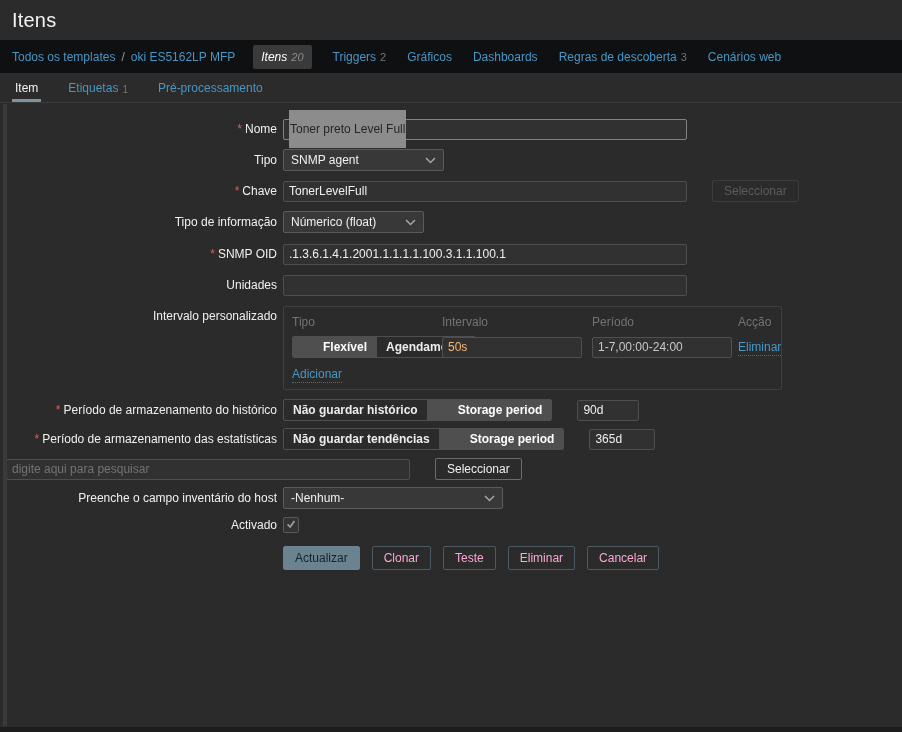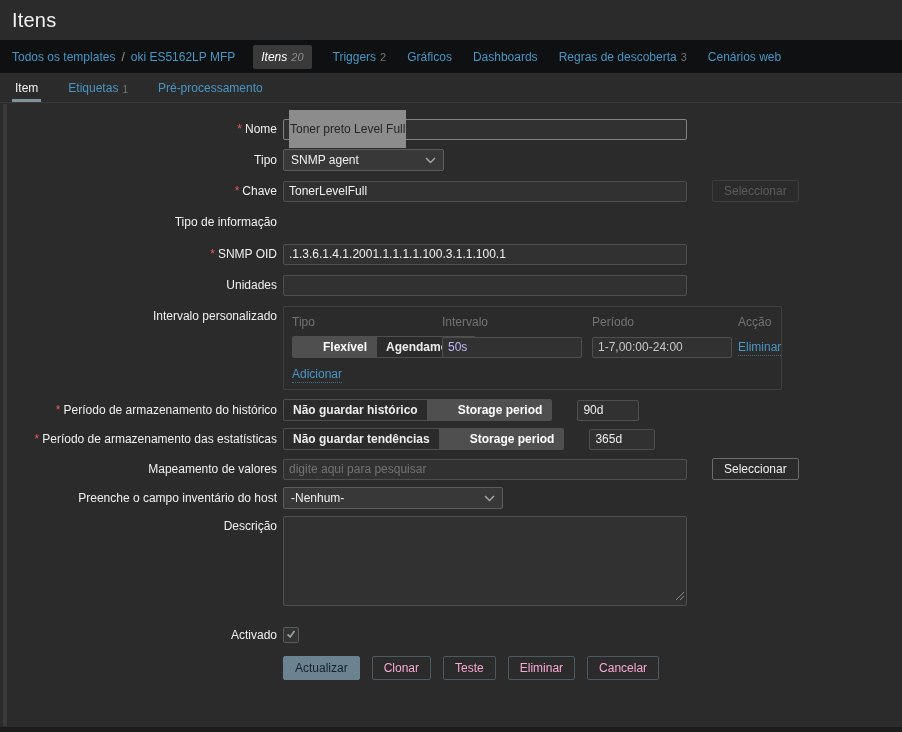--- a/index.html
+++ b/index.html
@@ -119,21 +119,21 @@
     background: transparent; border: 1px solid #4c5a64; border-radius: 2px;
     color: #f9a8d4; height: 24px; padding: 0 11px; font-size: 12px;
     font-family: "Liberation Sans", sans-serif; cursor: pointer;
   }
   .footer-btns { gap: 12px; }
   .gap8 { gap: 25px; }
 
   .left-strip { position: absolute; left: 3px; top: 104px; bottom: 6px; width: 4px; background: #3a3a3a; }
   .bottom-strip { position: absolute; left: 0; right: 0; bottom: 0; height: 5px; background: #1d1d1d; }
 
-  .muted-value { color: #c4b5fd; }
+  .muted-value { color: #fdba74; }
   .light-value { color: #c8c8c8; }
 </style>
 </head>
 <body>
 
 <div class="title-bar">
   <h1>Itens</h1>
 </div>
 
 <div class="nav-band">
@@ -207,20 +207,30 @@
       <span class="req">*</span><span>Chave</span>
     </div>
     <div class="row-field gap8">
       <input class="ipt w-standard" type="text" value="TonerLevelFull" style="">
       <button class="btn-outline disabled">Seleccionar</button>
     </div>
   </div>
 
   <div class="row mb10">
     <div class="row-label"><span>Tipo de informação</span></div>
+    <div class="row-field">
+      <div class="select" style="width:141px">
+        <span>Númerico (float)</span>
+        <span class="chev">
+          <svg width="11" height="7" viewBox="0 0 11 7">
+              <polyline points="1,1 5.5,5.5 10,1" fill="none" stroke="#a6a6a6" stroke-width="1.5"></polyline>
+            </svg>
+        </span>
+      </div>
+    </div>
   </div>
 
   <div class="row">
     <div class="row-label">
       <span class="req">*</span><span>SNMP OID</span>
     </div>
     <div class="row-field">
       <input class="ipt w-standard" type="text" value=".1.3.6.1.4.1.2001.1.1.1.1.100.3.1.1.100.1" style="">
     </div>
   </div>
@@ -281,55 +291,40 @@
     <div class="row-field gap8">
       <div class="seg-group">
         <div class="seg">Não guardar tendências</div>
         <div class="seg selected">Storage period</div>
       </div>
       <input class="ipt" style="width: 66px;" type="text" value="365d">
     </div>
   </div>
 
   <div class="row" style="margin-bottom:7px">
-    <div class="row-label"><span>Mapeamento de valores</span></div>
     <div class="row-field gap8">
       <input class="ipt w-standard" type="text" placeholder="digite aqui para pesquisar" style="">
       <button class="btn-outline">Seleccionar</button>
     </div>
   </div>
 
   <div class="row" style="margin-bottom:7px">
     <div class="row-label"><span>Preenche o campo inventário do host</span></div>
     <div class="row-field">
       <div class="select" style="width:220px">
         <span>-Nenhum-</span>
         <span class="chev">
           <svg width="11" height="7" viewBox="0 0 11 7">
               <polyline points="1,1 5.5,5.5 10,1" fill="none" stroke="#a6a6a6" stroke-width="1.5"></polyline>
             </svg>
         </span>
       </div>
     </div>
   </div>
 
-  <div class="row top" style="margin-bottom:20px">
-    <div class="row-label"><span>Descrição</span></div>
-    <div class="row-field">
-      <div class="ta-wrap">
-        <textarea class="ta" style=""></textarea>
-        <span class="resize-grip">
-          <svg width="10" height="10" viewBox="0 0 10 10">
-              <line x1="9" y1="1" x2="1" y2="9" stroke="#8a8a8a" stroke-width="1"></line>
-              <line x1="9" y1="5" x2="5" y2="9" stroke="#8a8a8a" stroke-width="1"></line>
-            </svg>
-        </span>
-      </div>
-    </div>
-  </div>
 
   <div class="row" style="margin-bottom:12px;min-height:18px">
     <div class="row-label"><span>Activado</span></div>
     <div class="row-field">
       <div class="checkbox">
         <span>
           <svg width="12" height="12" viewBox="0 0 14 14">
               <polyline points="3,7.5 6,10.5 11,3.5" fill="none" stroke="#98a1a6" stroke-width="2"></polyline>
             </svg>
         </span>

